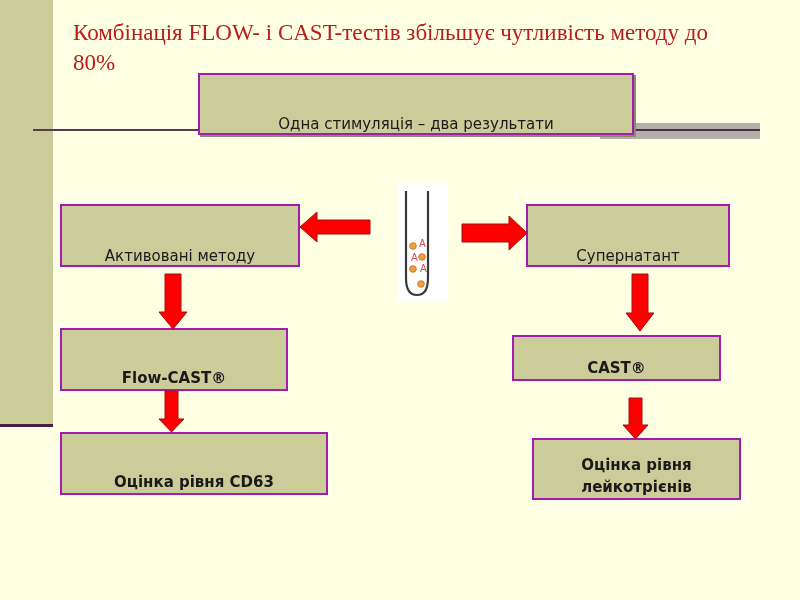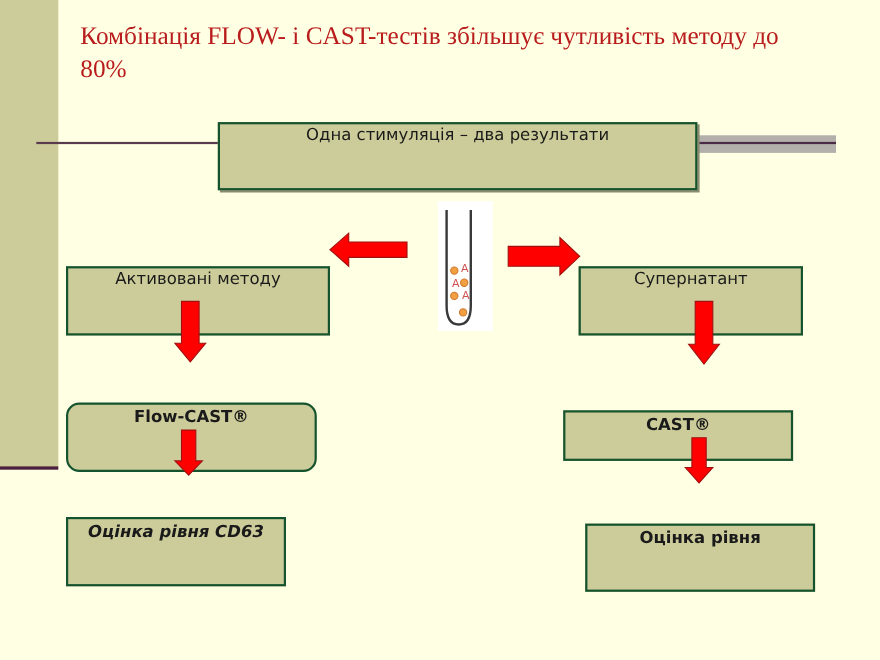--- a/index.html
+++ b/index.html
@@ -28,33 +28,33 @@
     .title-rule-right-shadow {
       position: absolute; left: 600px; top: 123px; width: 160px; height: 16px;
       background: #b3b0ab;
     }
     .title-rule-right {
       position: absolute; left: 600px; top: 129px; width: 160px; height: 2px;
       background: #4a2a44;
     }
     .box {
       position: absolute; box-sizing: border-box;
-      background: #cccc9a; border: 2px solid #14532d;
-      display: flex; align-items: flex-start; justify-content: center;
-      text-align: center; color: #1a1a1a; margin-top: 38px;
+      background: #cccc9a; border: 2px solid #a21caf;
+      display: flex; align-items: flex-end; justify-content: center;
+      text-align: center; color: #1a1a1a;
     }
     .box.shadow { box-shadow: 2px 2px 0 #8a8a70; }
     .box.normal { font-size: 15px; }
     .box.bold { font-size: 15px; font-weight: bold; line-height: 22px; }
     #top-box { left: 198px; top: 73px; width: 436px; height: 62px; }
     #box-activated { left: 60px; top: 204px; width: 240px; height: 63px; }
     #box-supernatant { left: 526px; top: 204px; width: 204px; height: 63px; }
-    #box-flowcast { left: 60px; top: 328px; width: 228px; height: 63px; border-radius: 12px; }
+    #box-flowcast { left: 60px; top: 328px; width: 228px; height: 63px; }
     #box-cast { left: 512px; top: 335px; width: 209px; height: 46px; }
-    #box-cd63 { left: 60px; top: 432px; width: 200px; height: 63px; font-style: italic; }
+    #box-cd63 { left: 60px; top: 432px; width: 268px; height: 63px; }
     #box-leuko { left: 532px; top: 438px; width: 209px; height: 62px; }
     svg.arrow { position: absolute; overflow: visible; }
     .tube-wrap {
       position: absolute; left: 398px; top: 183px; width: 50px; height: 118px;
       background: #ffffff;
     }
   </style>
 </head>
 <body>
 
@@ -87,20 +87,21 @@
   <span>CAST®</span>
 </div>
 
 <div id="box-cd63" class="box bold">
   <span>Оцінка рівня CD63</span>
 </div>
 
 <div id="box-leuko" class="box bold">
   <div>
     <div>Оцінка рівня</div>
+    <div>лейкотрієнів</div>
   </div>
 </div>
 
 <div class="tube-wrap">
   <svg width="50" height="118" viewBox="0 0 50 118">
     <path d="M8 8 L8 95 Q8 112 19 112 Q30 112 30 95 L30 8" fill="none" stroke="#3a3a3a" stroke-width="2.2"></path>
     <circle cx="15" cy="63" r="3.3" fill="#f0a040" stroke="#d07a30" stroke-width="1"></circle>
     <circle cx="24" cy="74" r="3.3" fill="#f0a040" stroke="#d07a30" stroke-width="1"></circle>
     <circle cx="15" cy="86" r="3.3" fill="#f0a040" stroke="#d07a30" stroke-width="1"></circle>
     <circle cx="23" cy="101" r="3.3" fill="#f0a040" stroke="#d07a30" stroke-width="1"></circle>

